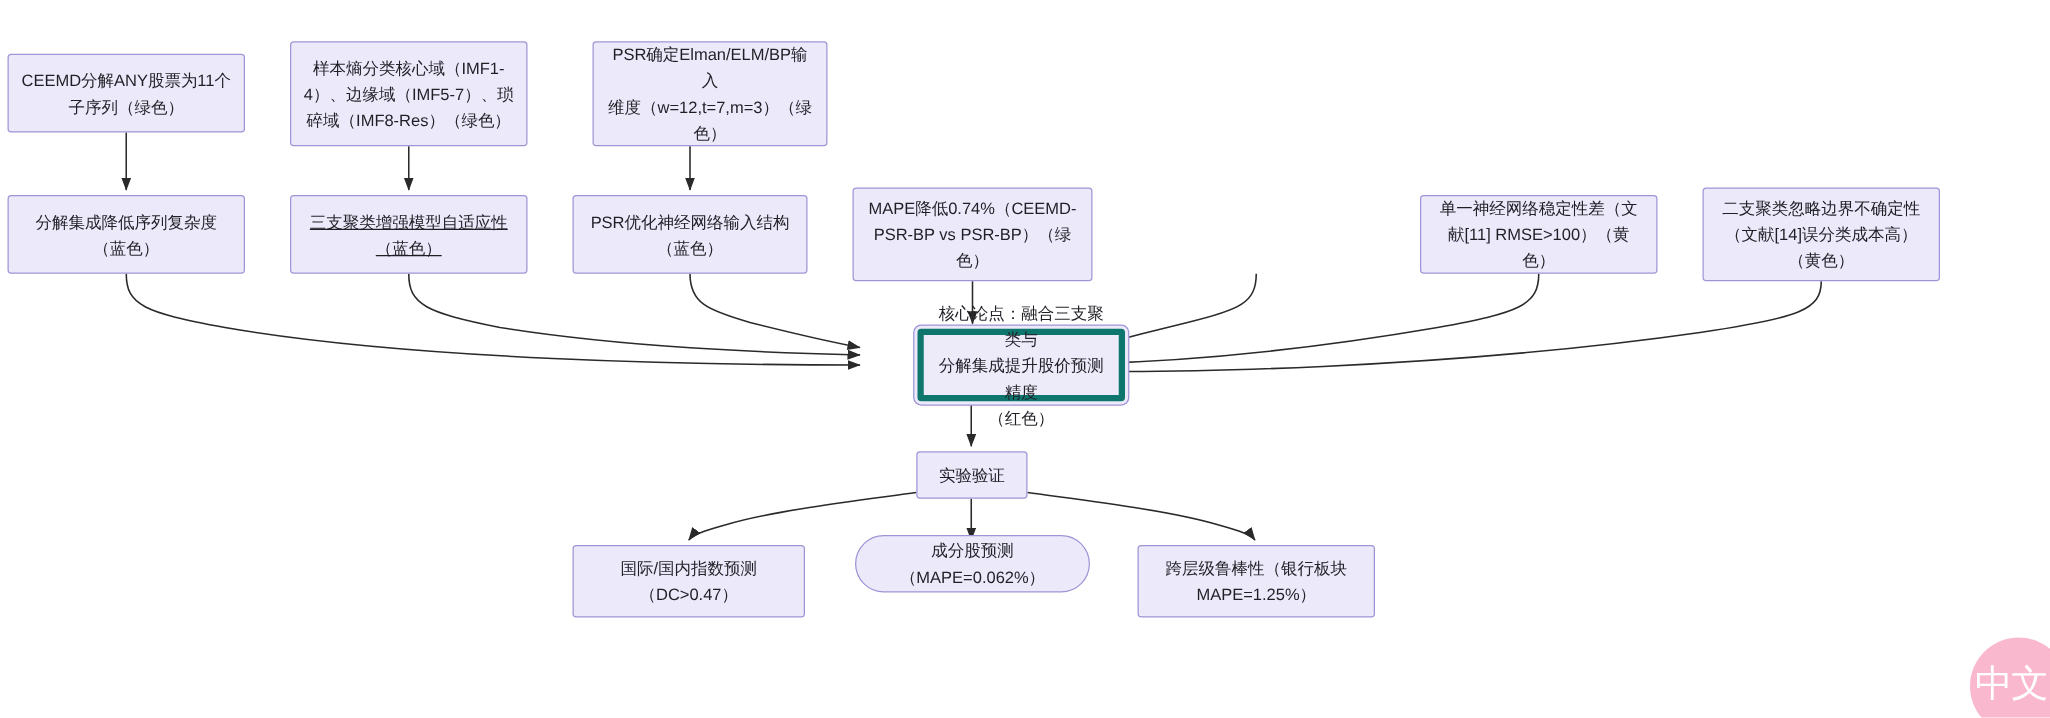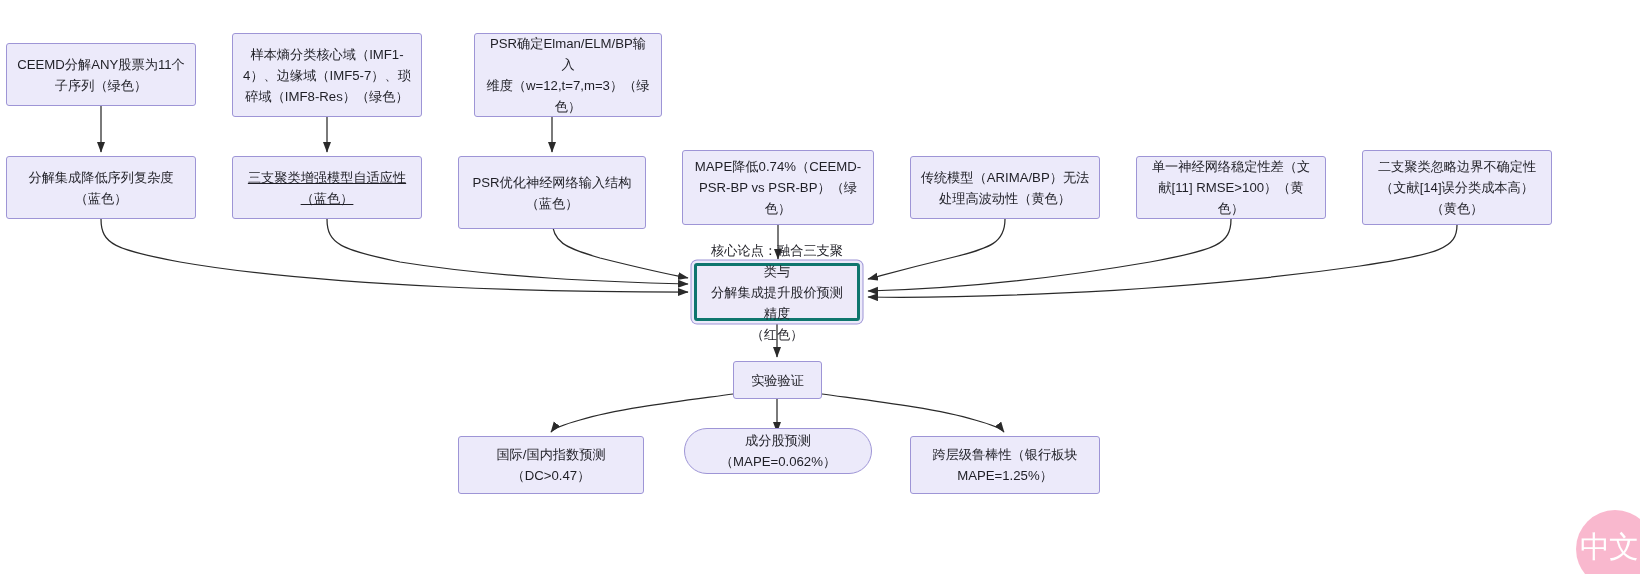--- a/index.html
+++ b/index.html
@@ -43,22 +43,23 @@
     padding: 4px 9px;
     z-index: 2;
   }
   .node .label {
     display: block;
     width: 100%;
     white-space: pre-line;
   }
   .node.core {
     background: #EDEAF9;
-    border: 3px solid #0f766e;
+    border: 5px solid #0f766e;
     box-shadow: 0 0 0 2.5px #ECEAFA, 0 0 0 3.5px #9E95D6;
+    margin-left: 40px;
   }
   .watermark {
     position: absolute;
     right: -14px;
     bottom: -14px;
     width: 78px;
     height: 78px;
     border-radius: 50%;
     background: #F9AFC8;
     opacity: 0.88;
@@ -131,35 +132,31 @@
   <div class="node" style="left:6px; top:156px; width:190px; height:63px;">
     <span class="label">分解集成降低序列复杂度
 （蓝色）</span>
   </div>
 
   <div class="node" style="left:232px; top:156px; width:190px; height:63px;text-decoration:underline;">
     <span class="label">三支聚类增强模型自适应性
 （蓝色）</span>
   </div>
 
-  <div class="node" style="left:458px; top:156px; width:188px; height:73px;">
+  <div class="node" style="left:458px; top:156px; width:188px; height:63px;">
     <span class="label">PSR优化神经网络输入结构
 （蓝色）</span>
   </div>
 
   <div class="node" style="left:682px; top:150px; width:192px; height:75px;">
     <span class="label">MAPE降低0.74%（CEEMD-
 PSR-BP vs PSR-BP）（绿
 色）</span>
   </div>
 
-  <div class="node" style="left:910px; top:156px; width:190px; height:63px;">
-    <span class="label">传统模型（ARIMA/BP）无法
-处理高波动性（黄色）</span>
-  </div>
 
   <div class="node" style="left:1136px; top:156px; width:190px; height:63px;">
     <span class="label">单一神经网络稳定性差（文
 献[11] RMSE&gt;100）（黄色）</span>
   </div>
 
   <div class="node" style="left:1362px; top:150px; width:190px; height:75px;">
     <span class="label">二支聚类忽略边界不确定性
 （文献[14]误分类成本高）
 （黄色）</span>

